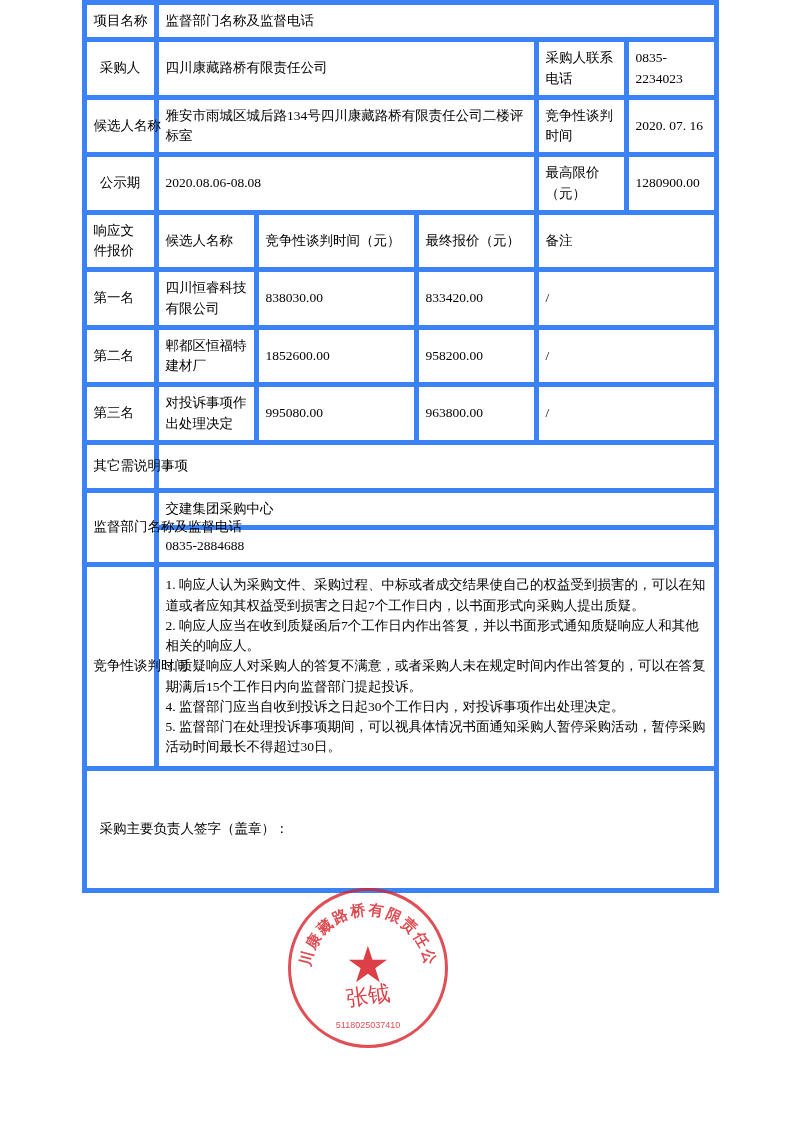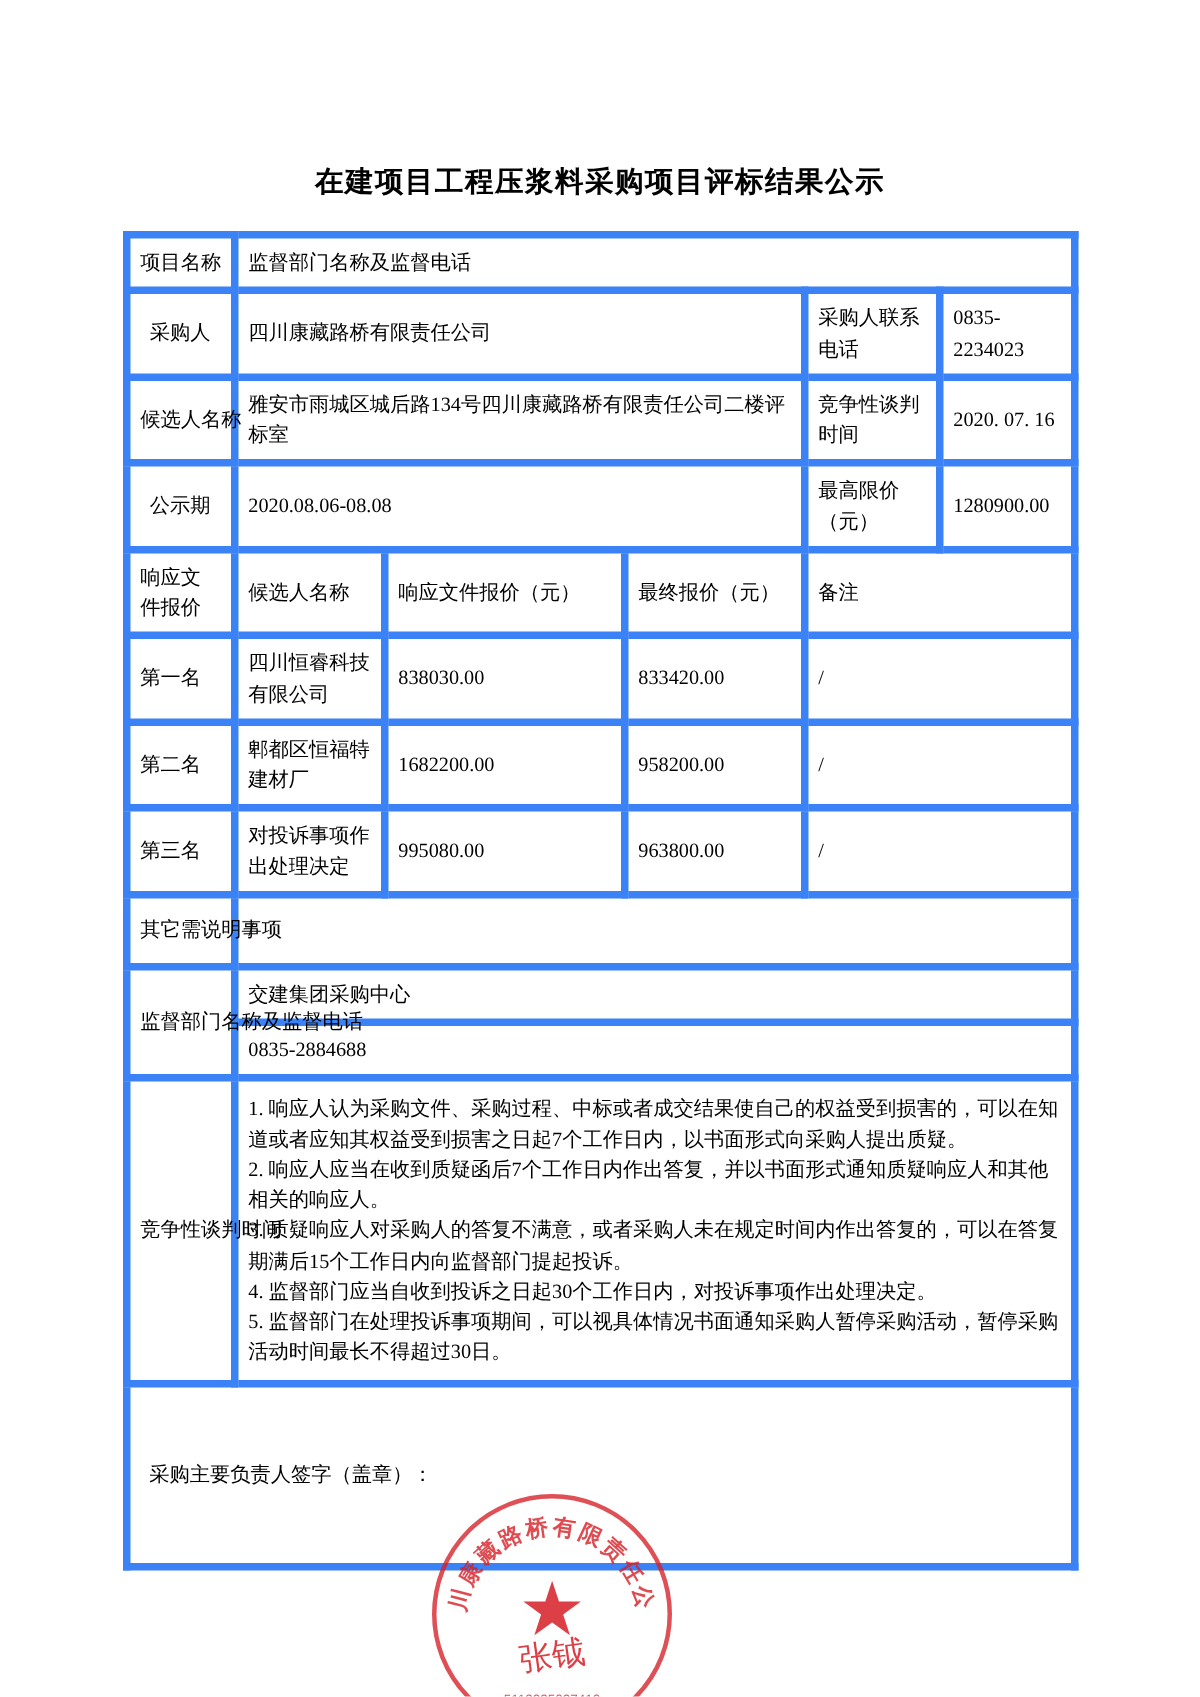--- a/index.html
+++ b/index.html
@@ -133,21 +133,20 @@
     opacity: 0.85;
     font-family: "Liberation Serif", "DejaVu Serif", serif;
     white-space: nowrap;
   }
 </style>
 </head>
 <body>
 
 <div class="page">
 
-  <div class="doc-title">在建项目工程压浆料采购项目评标结果公示</div>
 
   <table class="main">
     <colgroup>
       <col style="width:72px">
       <col style="width:100px">
       <col style="width:160px">
       <col style="width:120px">
       <col style="width:90px">
       <col style="width:90px">
     </colgroup>
@@ -171,36 +170,36 @@
       <tr class="tall">
         <td class="lbl">公示期</td>
         <td class="c" colspan="3">2020.08.06-08.08</td>
         <td class="c">最高限价（元）</td>
         <td class="c">1280900.00</td>
       </tr>
 
       <tr style="height:52px">
         <td class="c">响应文件报价</td>
         <td class="c">候选人名称</td>
-        <td class="c">响应文件报价（元）</td>
+        <td class="c">竞争性谈判时间（元）</td>
         <td class="c">最终报价（元）</td>
         <td class="c" colspan="2">备注</td>
       </tr>
 
       <tr class="tall">
         <td class="c">第一名</td>
         <td class="l">四川恒睿科技有限公司</td>
         <td class="c">838030.00</td>
         <td class="c">833420.00</td>
         <td class="c" colspan="2">/</td>
       </tr>
       <tr class="tall">
         <td class="c">第二名</td>
         <td class="l">郫都区恒福特建材厂</td>
-        <td class="c">1682200.00</td>
+        <td class="c">1852600.00</td>
         <td class="c">958200.00</td>
         <td class="c" colspan="2">/</td>
       </tr>
       <tr class="tall">
         <td class="c">第三名</td>
         <td class="l">对投诉事项作出处理决定</td>
         <td class="c">995080.00</td>
         <td class="c">963800.00</td>
         <td class="c" colspan="2">/</td>
       </tr>

